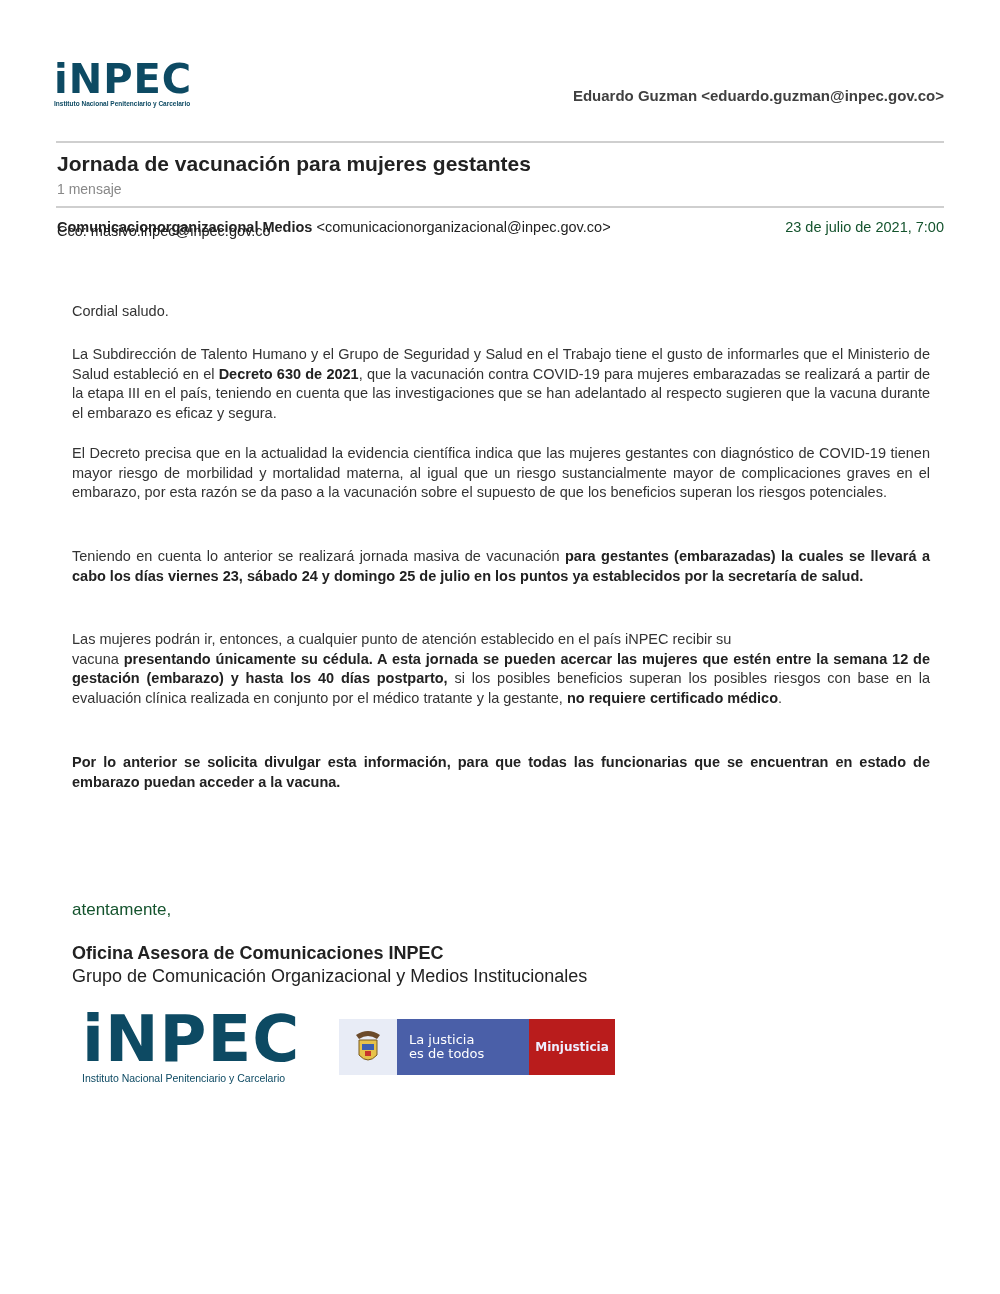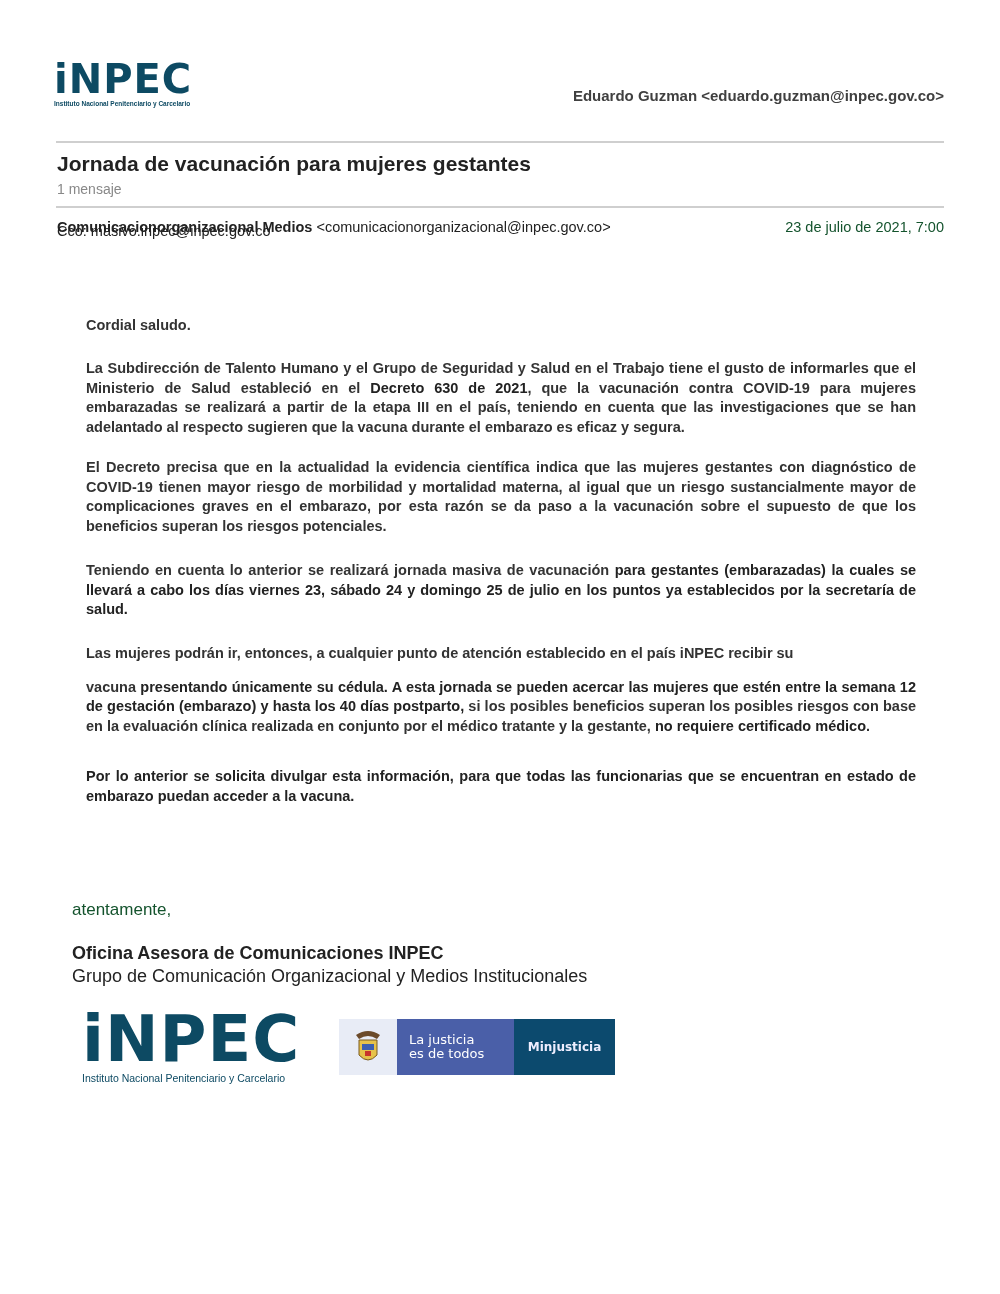--- a/index.html
+++ b/index.html
@@ -21,40 +21,40 @@
 
   .subject { position: absolute; left: 57px; top: 152px; font-size: 21px; font-weight: bold; color: #222; }
   .msg-count { position: absolute; left: 57px; top: 181px; font-size: 14px; color: #888; }
 
   .sender-line { position: absolute; left: 57px; top: 219px; font-size: 14.5px; color: #222; }
   .sender-line b { font-weight: bold; }
   .date { position: absolute; right: 56px; top: 219px; font-size: 14.5px; color: #14532d; }
   .cco { position: absolute; left: 57px; top: 223px; font-size: 14.5px; color: #222; }
 
   .body { position: absolute; left: 72px; width: 858px; font-size: 14.5px; line-height: 19.6px; color: #333; }
-  .body p { margin: 14px; text-align: justify; font-weight: bold; }
+  .body p { margin: 0; text-align: justify; }
   .body b { color: #222; }
   .greet { top: 302px; }
   .p1 { top: 345px; }
   .p2 { top: 444px; }
   .p3 { top: 547px; }
   .p4 { top: 630px; }
   .p4 p { text-align: left; }
   .p5 { top: 753px; }
 
   .closing { position: absolute; left: 72px; top: 900px; font-size: 17px; color: #14532d; }
   .sig-title { position: absolute; left: 72px; top: 943px; font-size: 18px; font-weight: bold; color: #222; }
   .sig-group { position: absolute; left: 72px; top: 966px; font-size: 18px; color: #222; }
 
   .footer-logo { position: absolute; left: 82px; top: 1010px; width: 240px; }
 
   .gov-banner { position: absolute; left: 339px; top: 1019px; width: 276px; height: 56px; display: flex; }
   .gov-shield { width: 58px; background: #e8ecf6; display: flex; align-items: center; justify-content: center; }
-  .gov-slogan { width: 117px; background: #4a5fa8; color: #fff; font-family: "DejaVu Sans", sans-serif; font-size: 13px; line-height: 14px; display: flex; flex-direction: column; justify-content: center; padding-left: 12px; box-sizing: border-box; }
-  .gov-ministry { flex: 1; background: #0c4a6e; color: #eef; font-family: "DejaVu Sans", sans-serif; font-size: 12px; font-weight: bold; display: flex; align-items: center; justify-content: center; }
+  .gov-slogan { width: 132px; background: #4a5fa8; color: #fff; font-family: "DejaVu Sans", sans-serif; font-size: 13px; line-height: 14px; display: flex; flex-direction: column; justify-content: center; padding-left: 12px; box-sizing: border-box; }
+  .gov-ministry { flex: 1; background: #b91c1c; color: #eef; font-family: "DejaVu Sans", sans-serif; font-size: 12px; font-weight: bold; display: flex; align-items: center; justify-content: center; }
 </style>
 </head>
 <body>
 
 <div class="header-logo">
   <div class="logo-word small">iNPEC</div>
   <div class="logo-sub small">Instituto Nacional Penitenciario y Carcelario</div>
 </div>
 
 <div class="from-user">Eduardo Guzman &lt;eduardo.guzman@inpec.gov.co&gt;</div>

